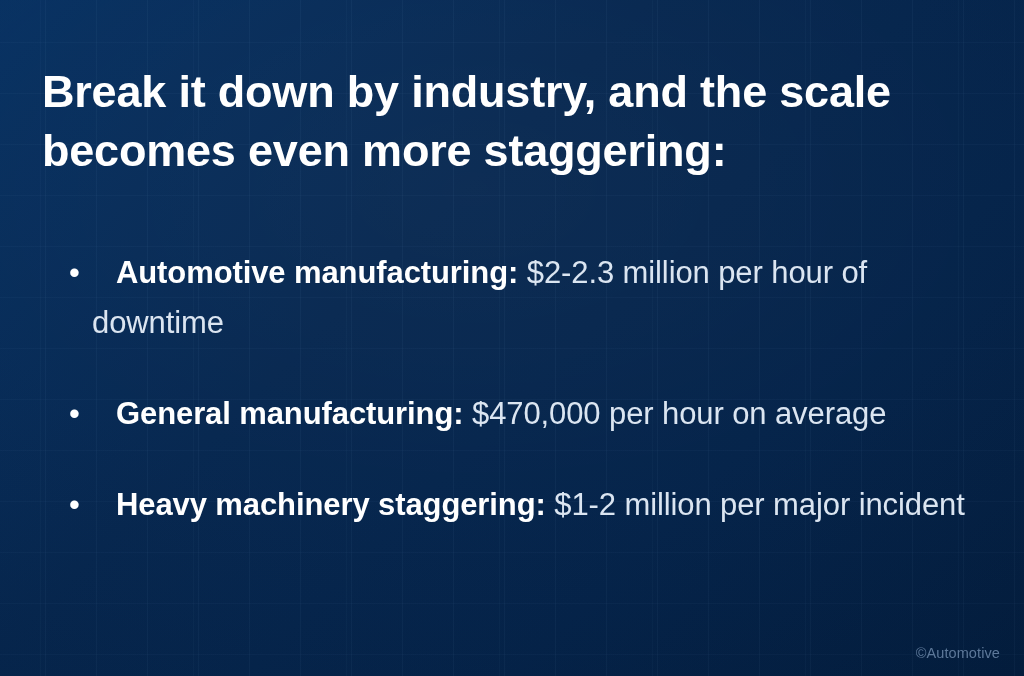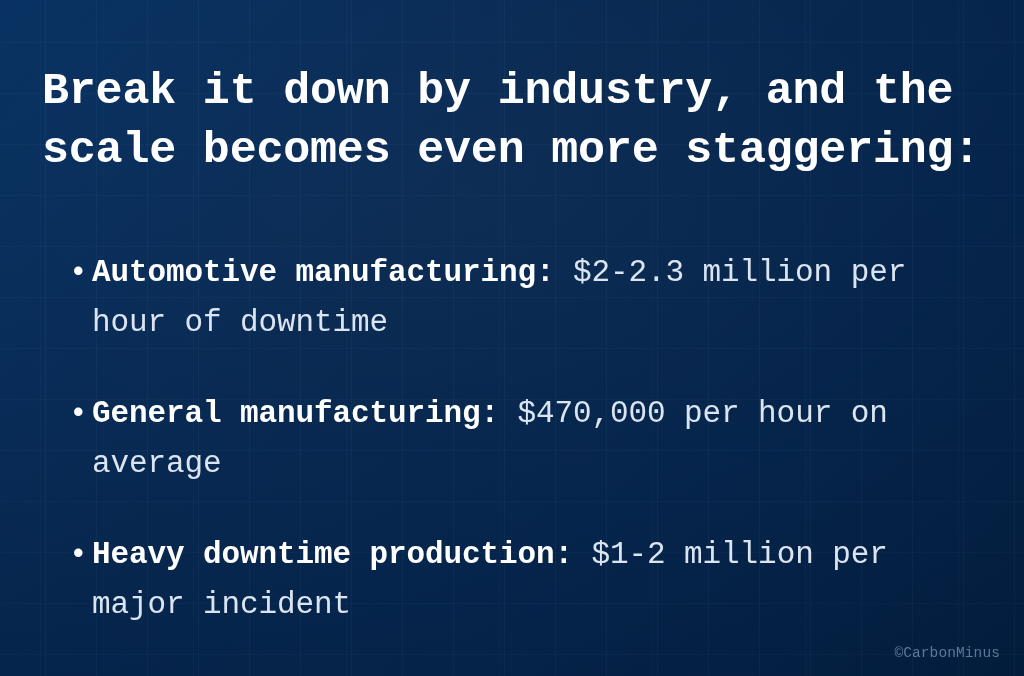--- a/index.html
+++ b/index.html
@@ -17,21 +17,20 @@
   }
 
   #slide {
     position: relative;
     width: 1024px;
     height: 676px;
     box-sizing: border-box;
     background:
       linear-gradient(135deg, #063061 0%, #05264f 38%, #032249 70%, #021d3f 100%);
     overflow: hidden;
-    font-family: Liberation Mono, monospace;
   }
 
   
   #grid-overlay {
     position: absolute;
     inset: 0;
     pointer-events: none;
     background-image:
       linear-gradient(to right,  rgba(148,190,235,0.045) 1px, transparent 1px),
       linear-gradient(to bottom, rgba(148,190,235,0.032) 1px, transparent 1px);
@@ -111,20 +110,21 @@
     left: 3px;
     top: 0;
     color: #ffffff;
     font-size: 31px;
     line-height: 50px;
   }
 
   .bullet-label {
     color: #ffffff;
     font-weight: 600;
+    margin-left: 24px;
   }
 
   .bullet-value {
     color: #dbe5f1;
     font-weight: 400;
   }
 
   
   #watermark {
     position: absolute;
@@ -157,21 +157,21 @@
         <span class="bullet-label">Automotive manufacturing:</span><span class="bullet-value"> $2-2.3 million per hour of downtime</span>
       </li>
 
       <li class="bullet-item">
         <span class="bullet-marker">•</span>
         <span class="bullet-label">General manufacturing:</span><span class="bullet-value"> $470,000 per hour on average</span>
       </li>
 
       <li class="bullet-item">
         <span class="bullet-marker">•</span>
-        <span class="bullet-label">Heavy downtime production:</span><span class="bullet-value"> $1-2 million per major incident</span>
+        <span class="bullet-label">Heavy machinery staggering:</span><span class="bullet-value"> $1-2 million per major incident</span>
       </li>
 
     </ul>
 
-    <div id="watermark">©CarbonMinus</div>
+    <div id="watermark">©Automotive</div>
 
   </div>
 </div>
 
 </body></html>

